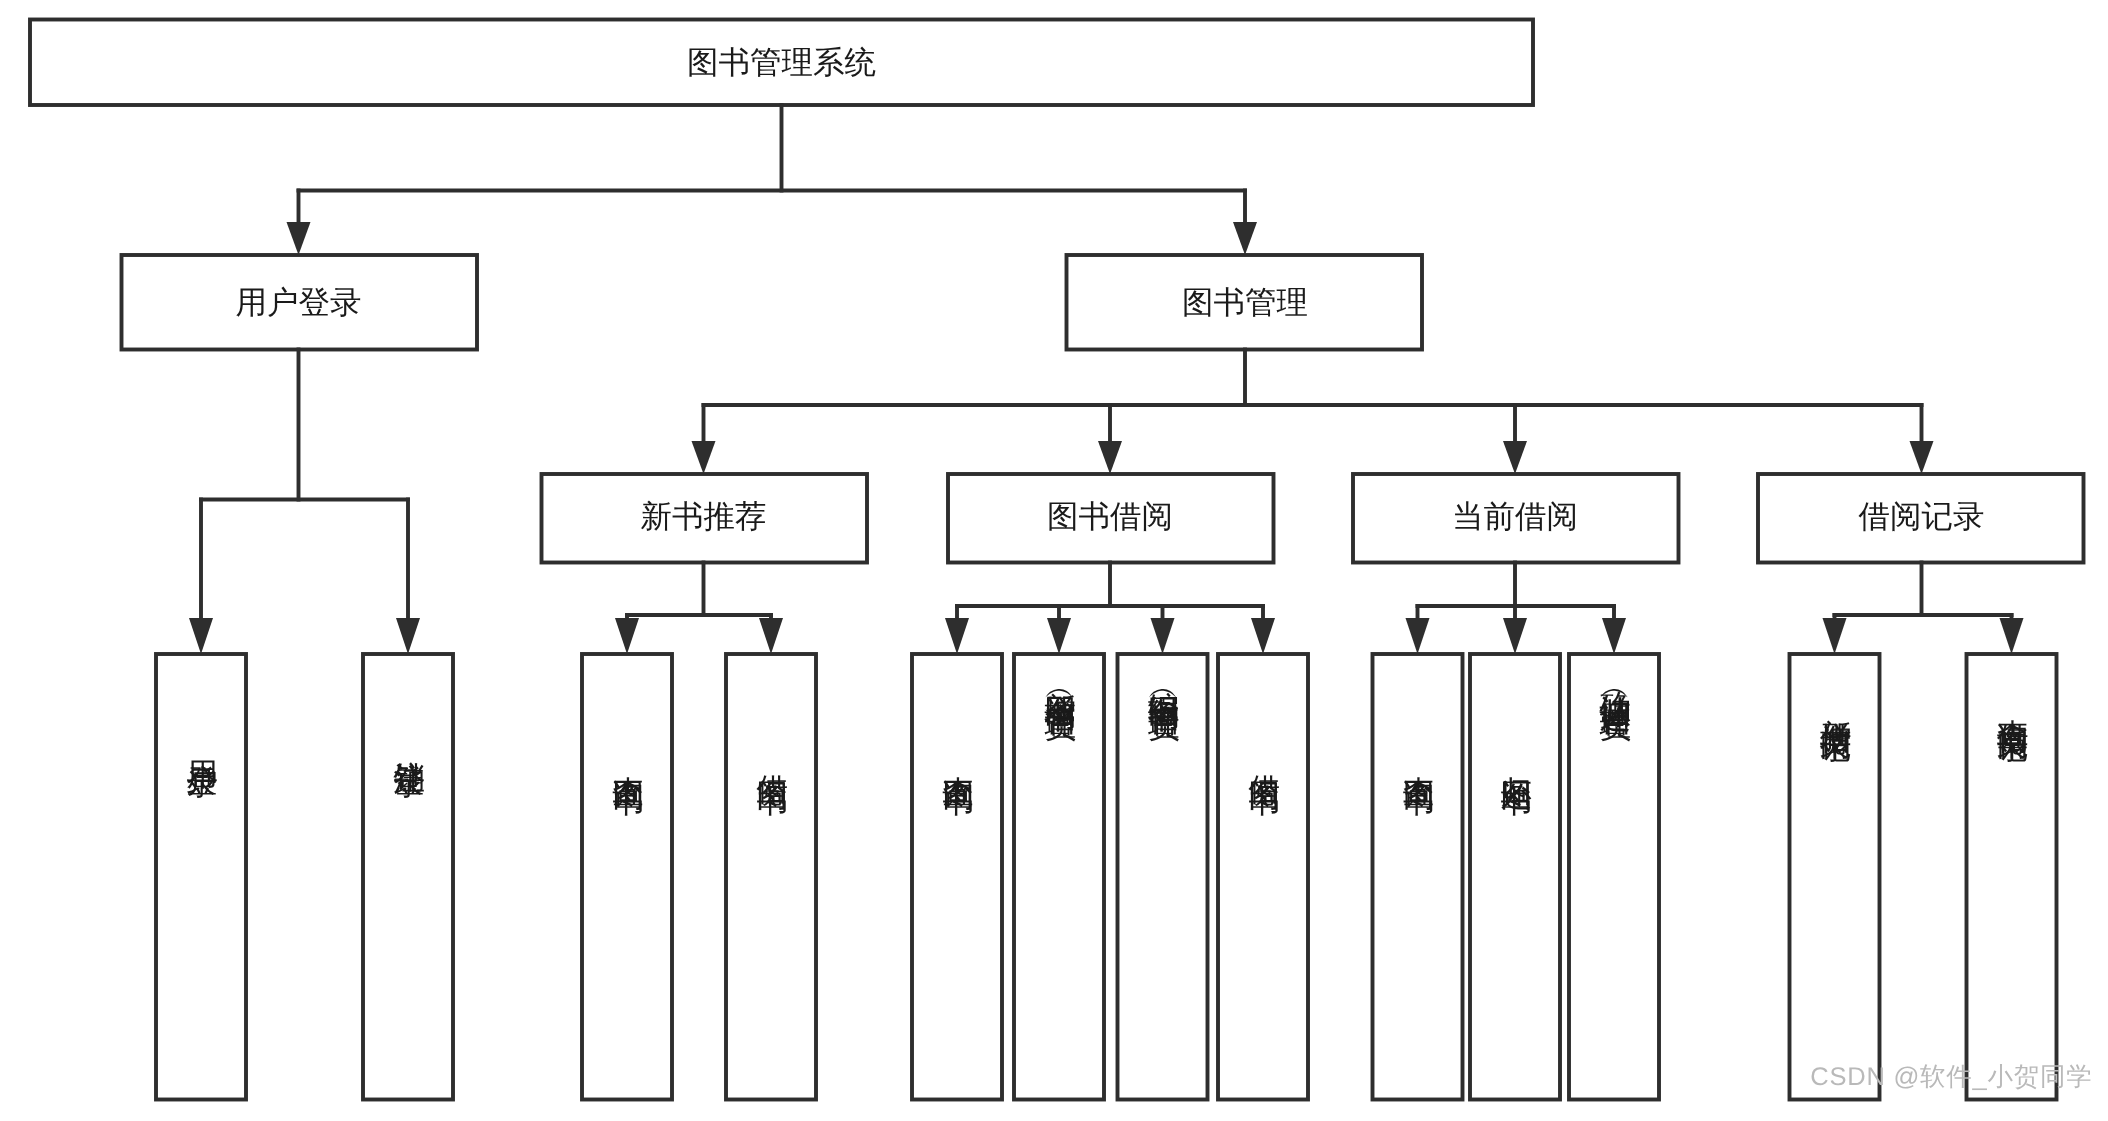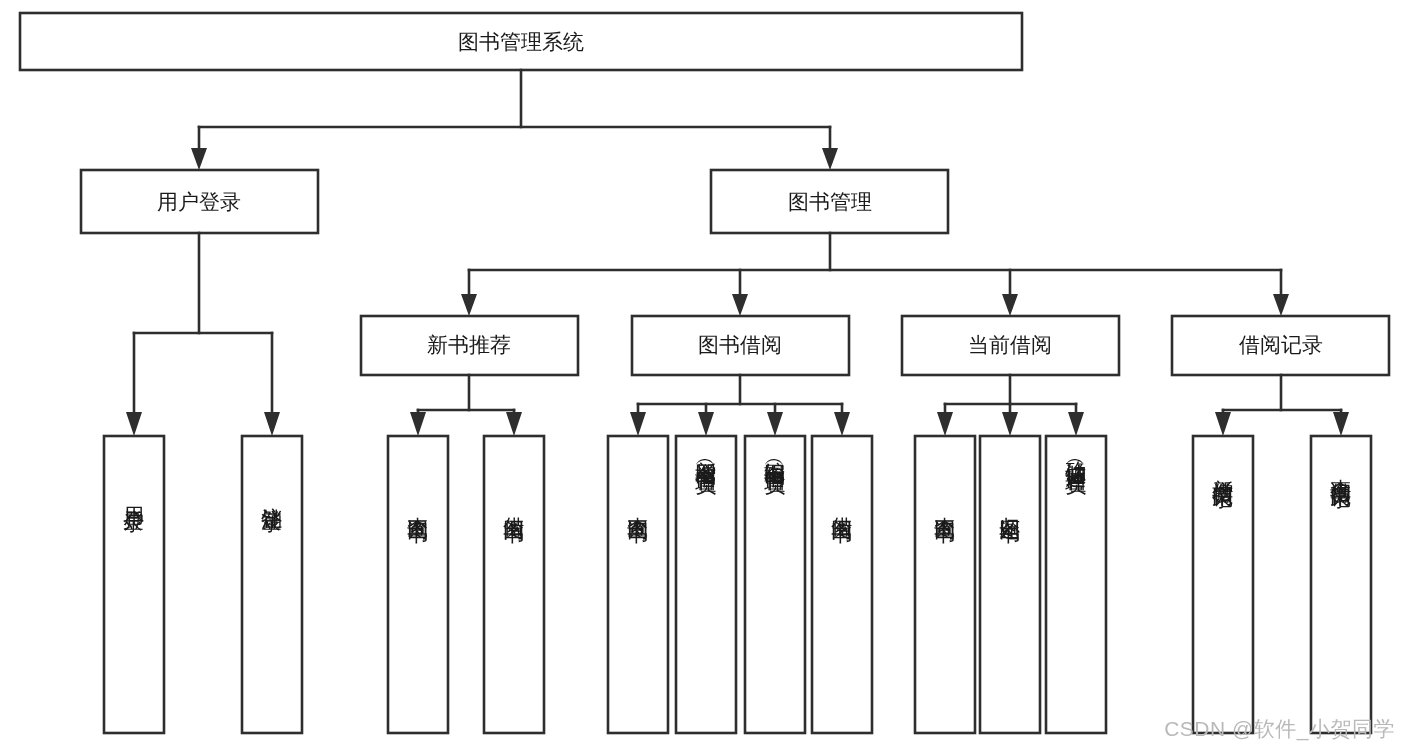--- a/index.html
+++ b/index.html
@@ -65,23 +65,23 @@
     font-family: "Liberation Sans", "DejaVu Sans", sans-serif;
     font-size: 21px;
     line-height: 1.32;
     color: #1a1a1a;
     letter-spacing: 2px;
     white-space: nowrap;
   }
   .watermark {
     position: absolute;
     right: 10px;
-    bottom: 4px;
-    font-family: "Liberation Sans", "DejaVu Sans", sans-serif;
-    font-size: 21px;
+    bottom: 18px;
+    font-family: "Liberation Sans", "DejaVu Sans", sans-serif;
+    font-size: 17px;
     color: #b9b9b9;
     letter-spacing: 0.5px;
     user-select: none;
   }
 </style>
 </head>
 <body>
 
 <div id="diagram-root">
 

